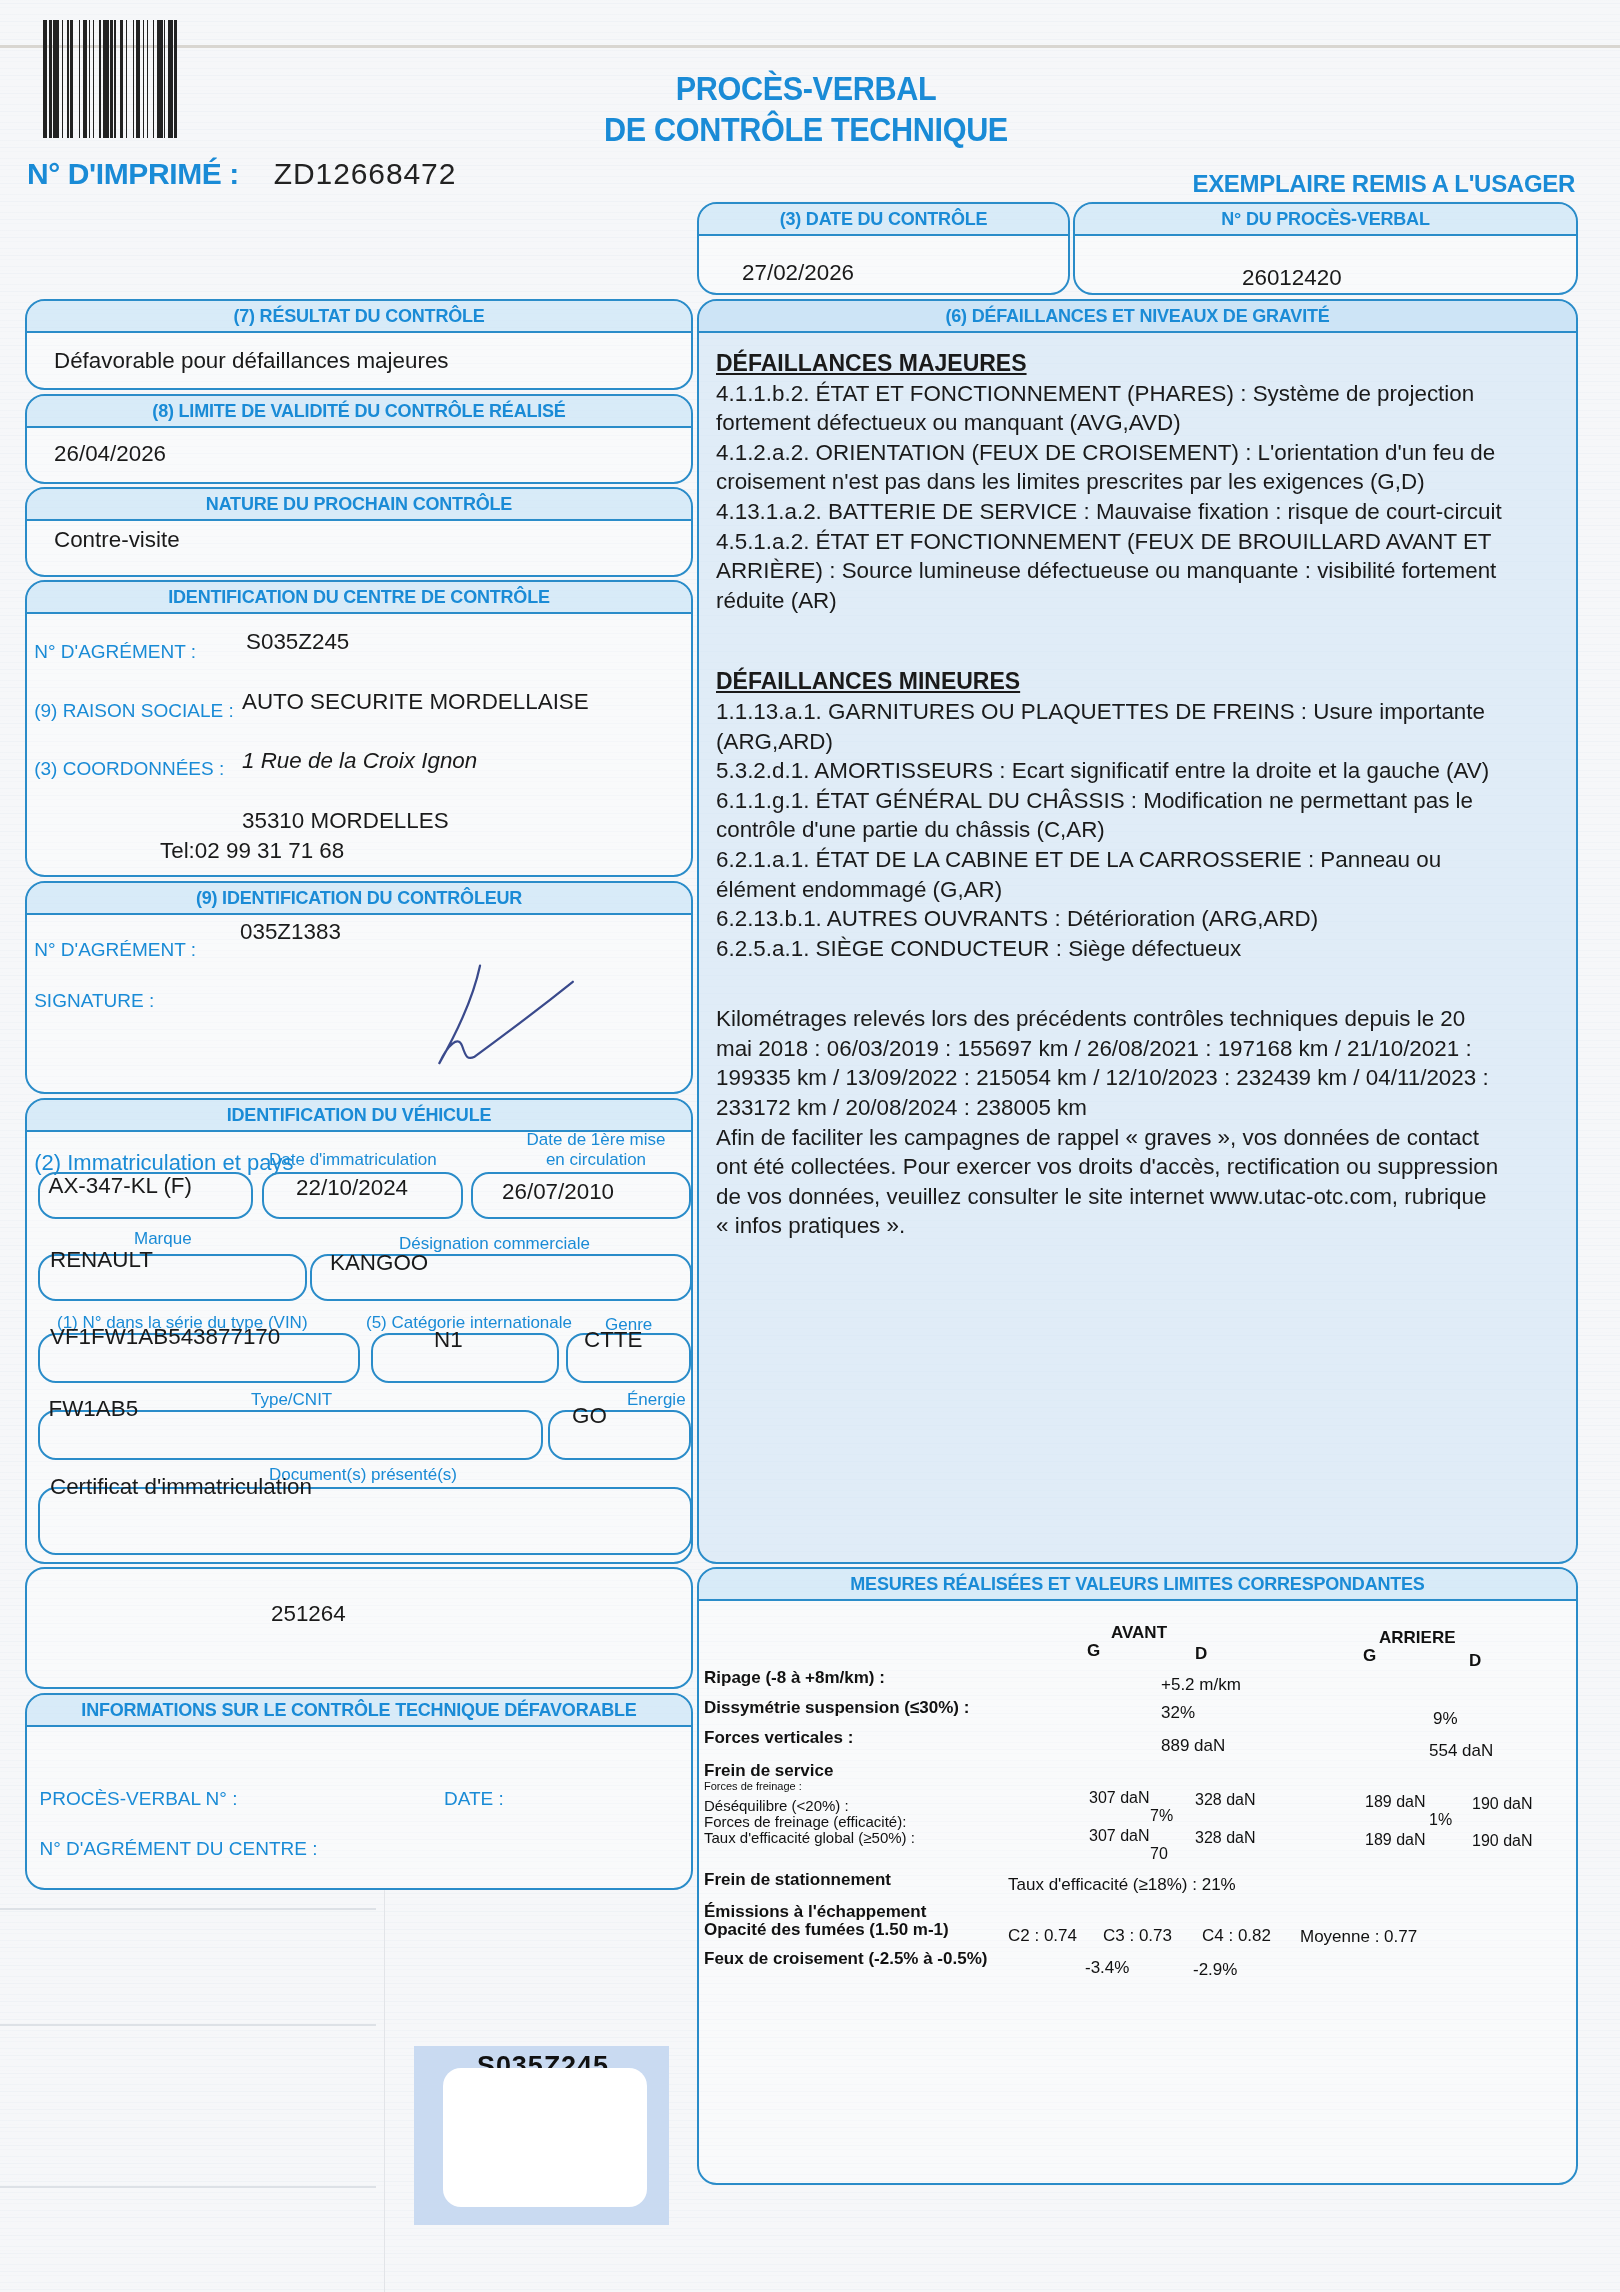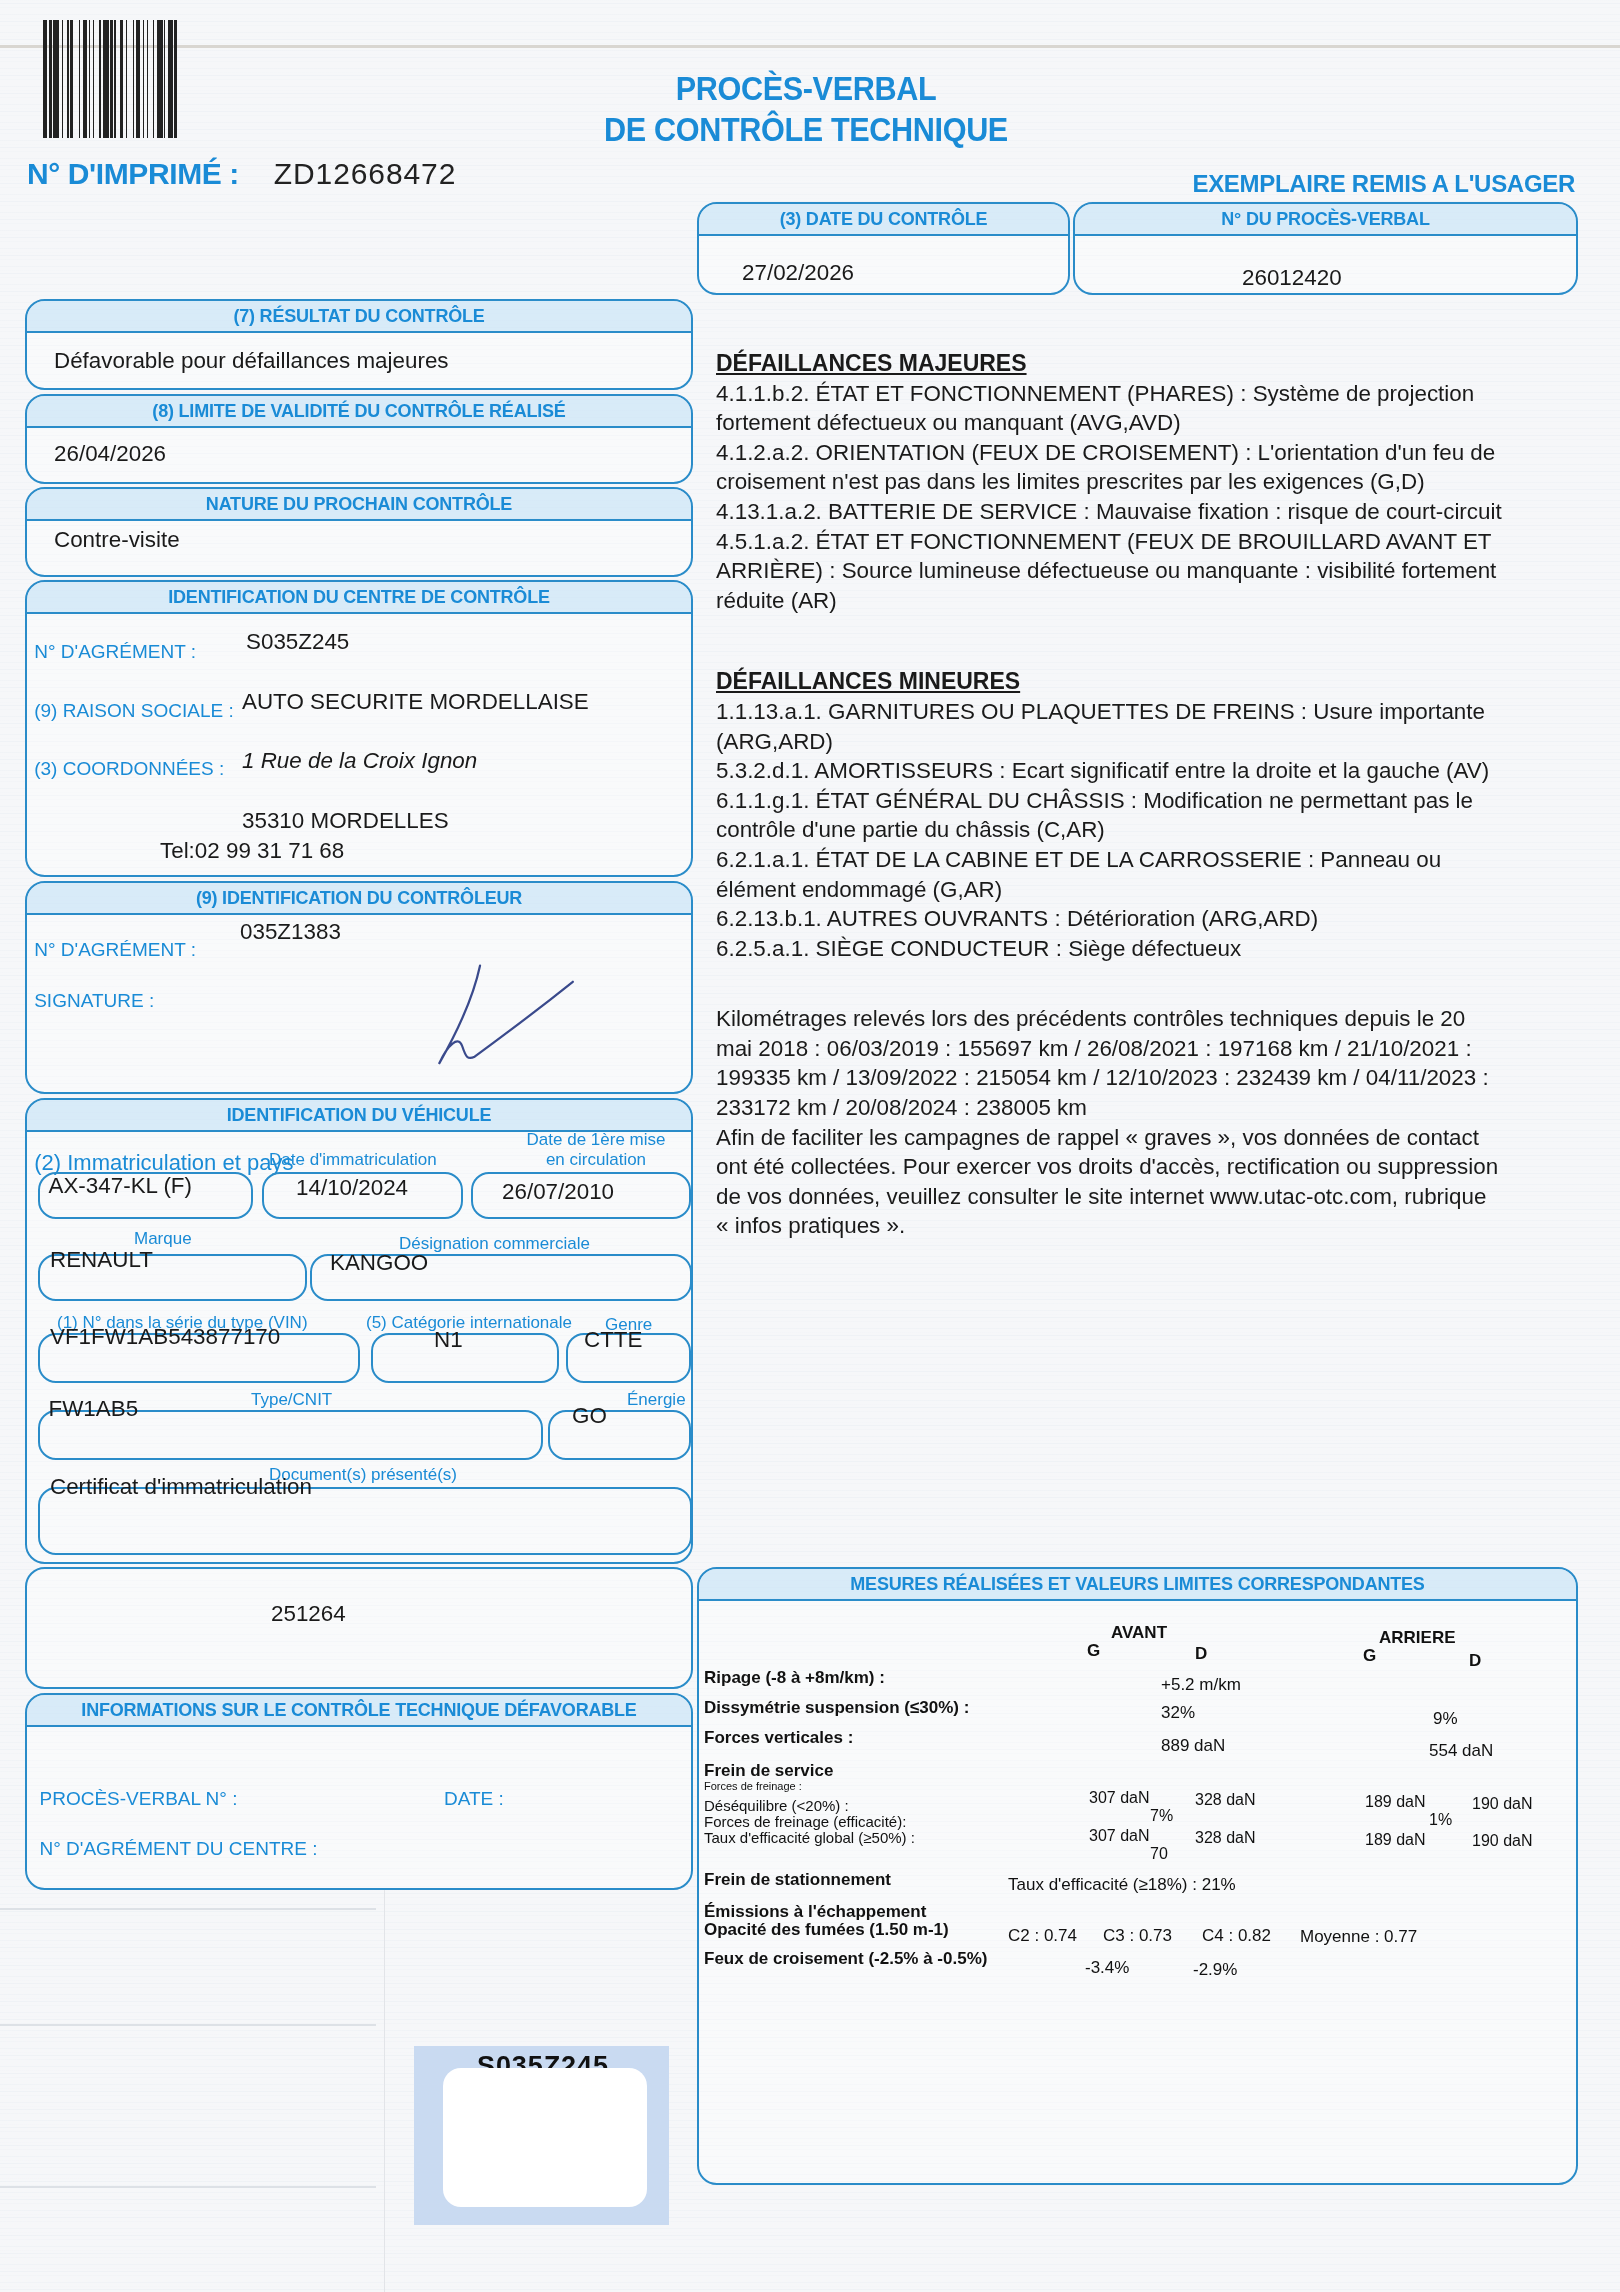--- a/index.html
+++ b/index.html
@@ -163,21 +163,21 @@
     <div class="lbl" style="left:7.2px;top:50px;font-size:22px;">(2) Immatriculation et pays</div>
     <div class="lbl" style="left:242px;top:50px;font-size:17px;">Date d'immatriculation</div>
     <div class="lbl-c" style="left:466px;top:30px;width:206px;font-size:17px;">
       <div>Date de 1ère mise</div>
       <div>en circulation</div>
     </div>
     <div class="field" style="left:10.7px;top:72px;width:215px;height:47px;"></div>
     <div class="field" style="left:235px;top:72px;width:201px;height:47px;"></div>
     <div class="field" style="left:444px;top:72px;width:220px;height:47px;"></div>
     <div class="val" style="left:21.5px;top:73px;">AX-347-KL   (F)</div>
-    <div class="val" style="left:269px;top:75px;">14/10/2024</div>
+    <div class="val" style="left:269px;top:75px;">22/10/2024</div>
     <div class="val" style="left:475px;top:79px;">26/07/2010</div>
 
     <div class="lbl" style="left:107px;top:129px;font-size:17px;">Marque</div>
     <div class="lbl" style="left:372px;top:134px;font-size:17px;">Désignation commerciale</div>
     <div class="field" style="left:10.7px;top:154px;width:269px;height:47px;"></div>
     <div class="field" style="left:283px;top:154px;width:382px;height:47px;"></div>
     <div class="val" style="left:23px;top:147px;">RENAULT</div>
     <div class="val" style="left:303px;top:150px;">KANGOO</div>
 
     <div class="lbl" style="left:30px;top:213px;font-size:17px;">(1) N° dans la série du type (VIN)</div>
@@ -206,20 +206,23 @@
     <div class="val" style="left:244px;top:32px;">251264</div>
   </div>
 
   <div class="box" style="left:25px;top:1693px;width:668px;height:197px;">
     <div class="hdr">INFORMATIONS SUR LE CONTRÔLE TECHNIQUE DÉFAVORABLE</div>
     <div class="lbl" style="left:12.5px;top:93px;">PROCÈS-VERBAL N° :</div>
     <div class="lbl" style="left:417px;top:93px;">DATE :</div>
     <div class="lbl" style="left:12.5px;top:143px;">N° D'AGRÉMENT DU CENTRE :</div>
   </div>
 
+  <div class="box" style="left:697px;top:299px;width:881px;height:1265px;background:rgba(205,228,245,0.55);">
+    <div class="hdr">(6) DÉFAILLANCES ET NIVEAUX DE GRAVITÉ</div>
+  </div>
   <div class="defects">
     <p class="sec">DÉFAILLANCES MAJEURES</p>
     <div id="majeures">
         <p style="width: 788px;">4.1.1.b.2. ÉTAT ET FONCTIONNEMENT (PHARES) : Système de projection fortement défectueux ou manquant (AVG,AVD)</p>
         <p style="width: 788px;">4.1.2.a.2. ORIENTATION (FEUX DE CROISEMENT) : L'orientation d'un feu de croisement n'est pas dans les limites prescrites par les exigences (G,D)</p>
         <p style="width: 788px;">4.13.1.a.2. BATTERIE DE SERVICE : Mauvaise fixation : risque de court-circuit</p>
         <p style="width: 788px;">4.5.1.a.2. ÉTAT ET FONCTIONNEMENT (FEUX DE BROUILLARD AVANT ET ARRIÈRE) : Source lumineuse défectueuse ou manquante : visibilité fortement réduite (AR)</p>
       </div>
     <div class="gap"></div>
     <p class="sec">DÉFAILLANCES MINEURES</p>

